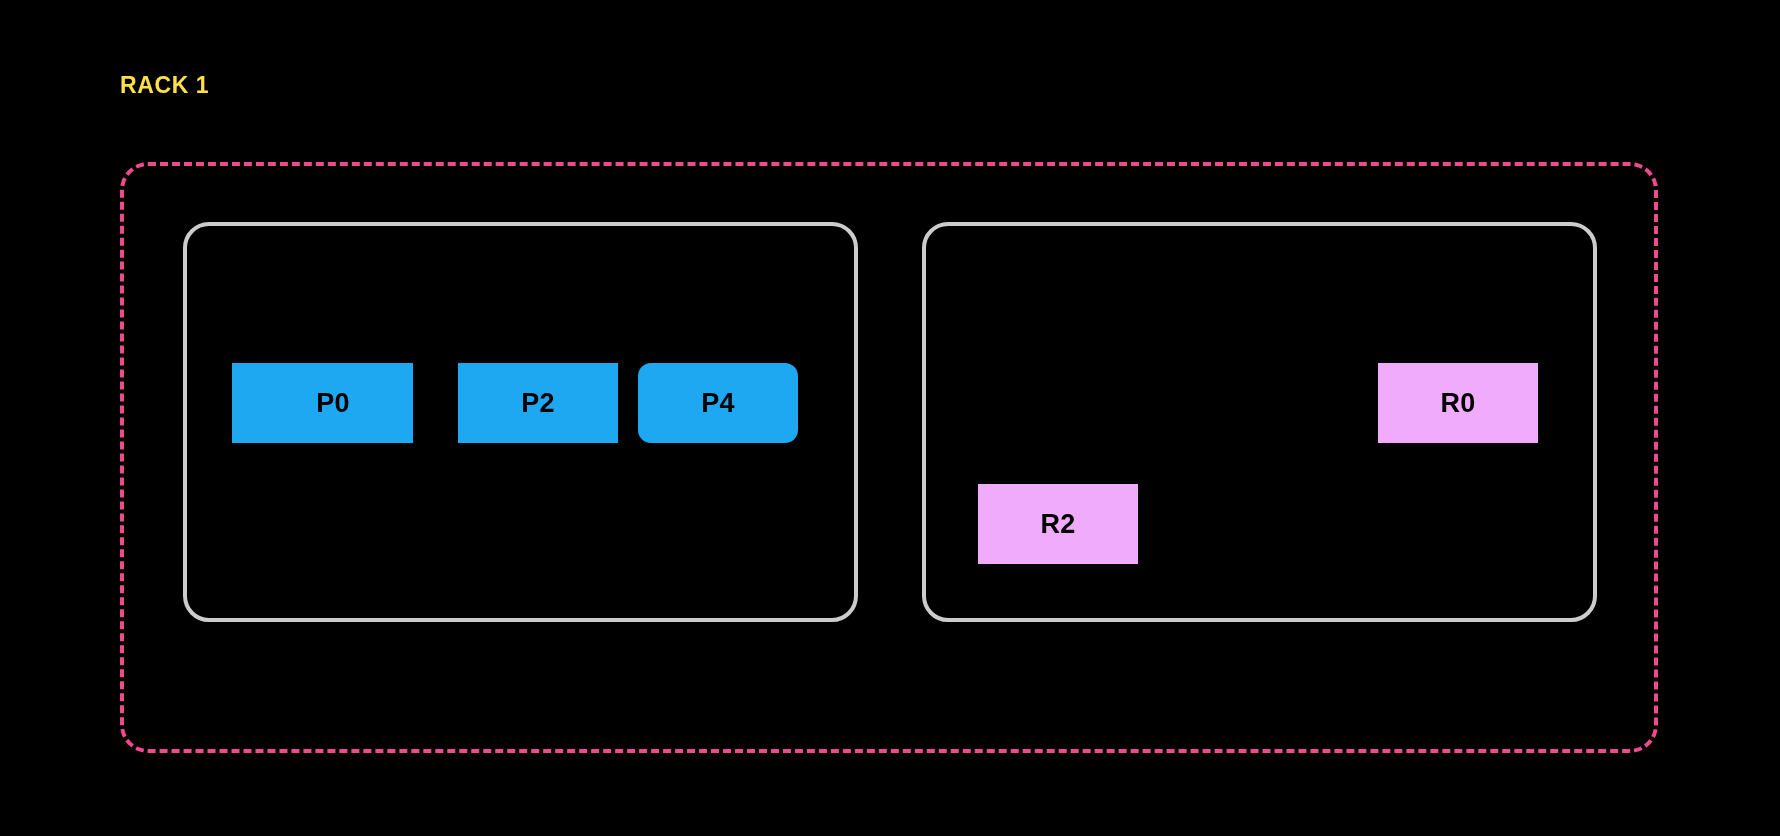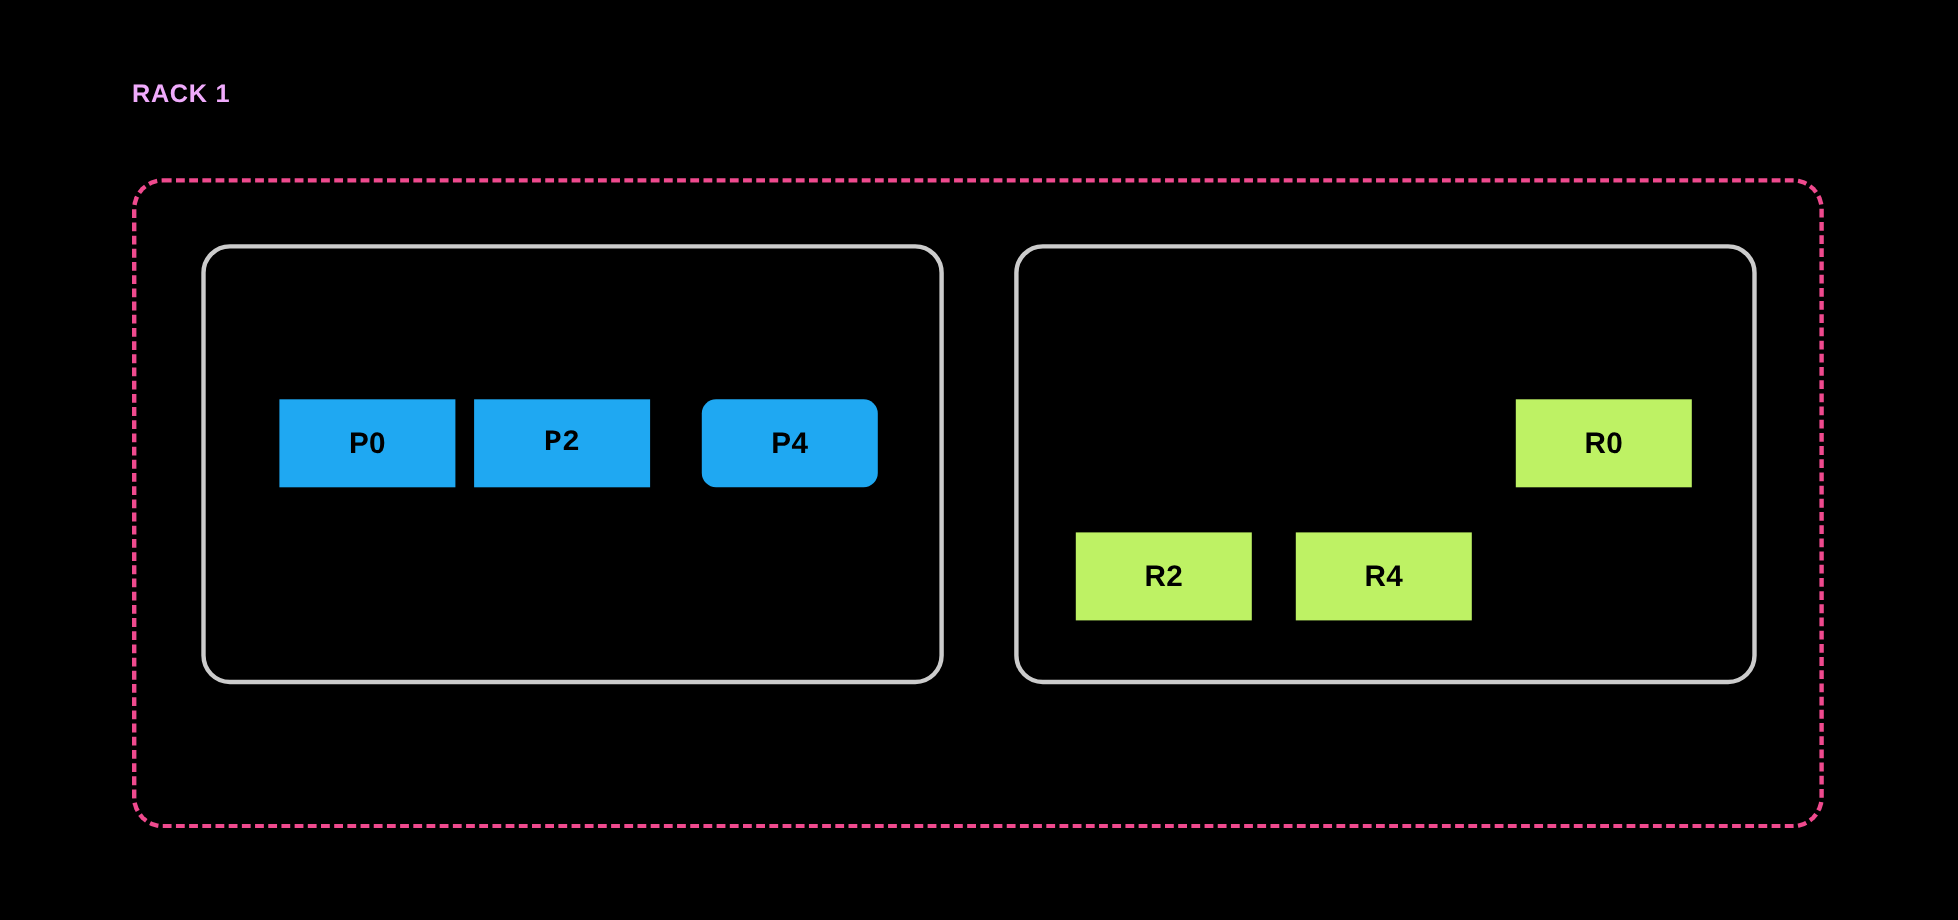--- a/index.html
+++ b/index.html
@@ -24,21 +24,21 @@
   }
 
   
   .rack-label {
     position: absolute;
     left: 120px;
     top: 74px;
     font-size: 23px;
     font-weight: bold;
     letter-spacing: 0.6px;
-    color: #f0abfc;
+    color: #fde047;
     white-space: nowrap;
     line-height: 1;
   }
 
   
   .rack-boundary {
     position: absolute;
     left: 120px;
     top: 162px;
     width: 1538px;
@@ -69,28 +69,28 @@
     align-items: center;
     justify-content: center;
     font-size: 27px;
     font-weight: bold;
     color: #000000;
     line-height: 1;
     letter-spacing: 0.3px;
     user-select: none;
   }
   .chip.primary { background: #1FA8F2; }
-  .chip.replica { background: #bef264; text-align: right; }
+  .chip.replica { background: #f0abfc; text-align: right; }
 
   
   .row-top    { top: 363px; }
   .row-bottom { top: 484px; }
 
-  .col-l0 { left: 254px; }
-  .col-l1 { left: 431px; font-family: Liberation Mono, monospace; }
+  .col-l0 { left: 232px; padding-left: 21px; }
+  .col-l1 { left: 458px; }
   .col-l2 { left: 638px; border-radius: 13px; }
 
   
   .col-r0 { left: 978px; }
   .col-r1 { left: 1178px; }
   .col-r2 { left: 1378px; }
 </style>
 </head>
 <body>
 
@@ -105,15 +105,14 @@
   <div class="chip primary row-top col-l0">P0</div>
   <div class="chip primary row-top col-l1">P2</div>
   <div class="chip primary row-top col-l2">P4</div>
 
 
   <div class="node-box" id="node-right"></div>
 
   <div class="chip replica row-top col-r2">R0</div>
 
   <div class="chip replica row-bottom col-r0">R2</div>
-  <div class="chip replica row-bottom col-r1">R4</div>
 
 </div>
 
 </body></html>

